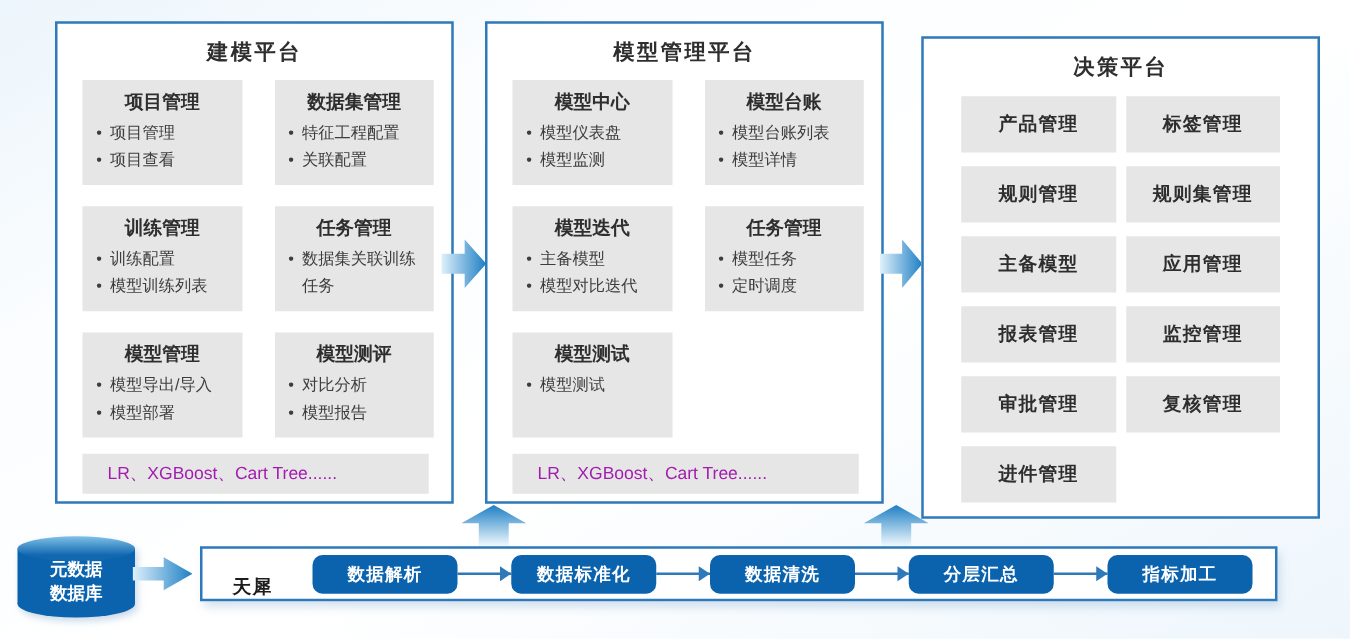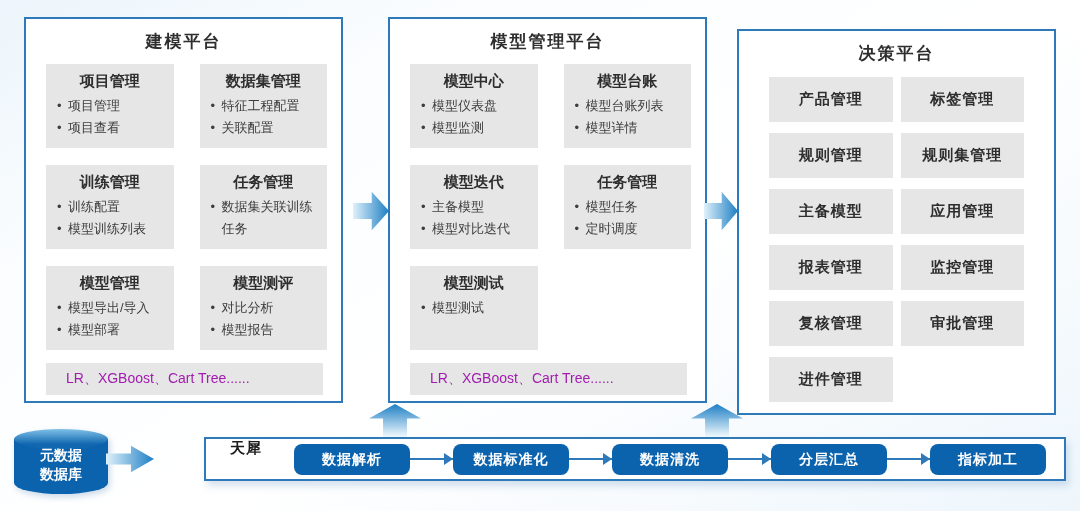--- a/index.html
+++ b/index.html
@@ -6,21 +6,21 @@
   html,body { width:1080px; height:511px; }
   body {
     font-family:"Liberation Sans","DejaVu Sans",sans-serif;
     background:linear-gradient(150deg,#ecf5fb 0%,#fbfdff 25%,#ffffff 55%,#eef6fc 100%);
     position:relative; overflow:hidden;
   }
   .panel {
     position:absolute; top:17px; width:319px; height:386px;
     background:#ffffff; border:2px solid var(--panel-border,#2E79B9);
   }
-  #panel-modeling   { left:24px; }
+  #panel-modeling   { left:44px; }
   #panel-management { left:388px; }
   #panel-decision   { left:737px;margin-top:12px; }
   .panel-title {
     text-align:center; font-size:17px; font-weight:bold;
     color:var(--text-dark,#2e2e2e); padding:11px 0 9px; letter-spacing:2px;
   }
   .card-grid {
     display:grid; grid-template-columns:1fr 1fr;
     column-gap:26px; row-gap:17px; padding:2px 14px 0 20px;
   }
@@ -66,23 +66,22 @@
   .db-body   { position:absolute; left:0; top:10px; width:94px; height:44px; background:var(--button-blue,#0B63AE); }
   .db-bottom { position:absolute; left:0; top:43px; width:94px; height:22px; background:var(--button-blue,#0B63AE); border-radius:50%; }
   .db-top    { position:absolute; left:0; top:0; width:94px; height:20px; border-radius:50%;
                background:linear-gradient(#7fc1e8 0%,#1268b0 75%); }
   .db-label  { position:absolute; left:0; top:17px; width:100%; text-align:center;
                color:#fff; font-weight:bold; font-size:14px; line-height:1.35; }
   
   .flow-box {
     position:absolute; left:160px; top:437px; width:862px; height:44px;
     background:#fff; border:2px solid var(--panel-border,#2E79B9);
-    display:flex; align-items:flex-start; padding:0 18px 0 24px;
+    display:flex; align-items:flex-end; padding:0 18px 0 24px;
     box-shadow:3px 5px 7px rgba(120,160,200,0.3);
-    margin-left:44px;
   }
   .flow-label { font-size:15px; font-weight:bold; color:#1c1c1c; letter-spacing:1px; }
   .flow-step { display:flex; align-items:center; flex:1; height:100%; }
   .flow-step:first-of-type { flex:0 0 auto; }
   .flow-step:first-of-type .connector { flex:none; width:32px; visibility:hidden; }
   .connector { flex:1; height:2px; min-width:16px; background:var(--panel-border,#2E79B9); position:relative; }
   .connector::after {
     content:''; position:absolute; right:0; top:-5px; width:0; height:0;
     border-left:9px solid var(--panel-border,#2E79B9);
     border-top:6px solid transparent; border-bottom:6px solid transparent;
@@ -215,23 +214,23 @@
       <div class="tile">规则集管理</div>
 
       <div class="tile">主备模型</div>
 
       <div class="tile">应用管理</div>
 
       <div class="tile">报表管理</div>
 
       <div class="tile">监控管理</div>
 
+      <div class="tile">审批管理</div>
+
       <div class="tile">复核管理</div>
-
-      <div class="tile">审批管理</div>
 
       <div class="tile">进件管理</div>
 
   </div>
 </section>
 
 <div class="arrow-up" id="arrow-up-1"></div>
 <div class="arrow-up" id="arrow-up-2"></div>
 
 <div class="db">

